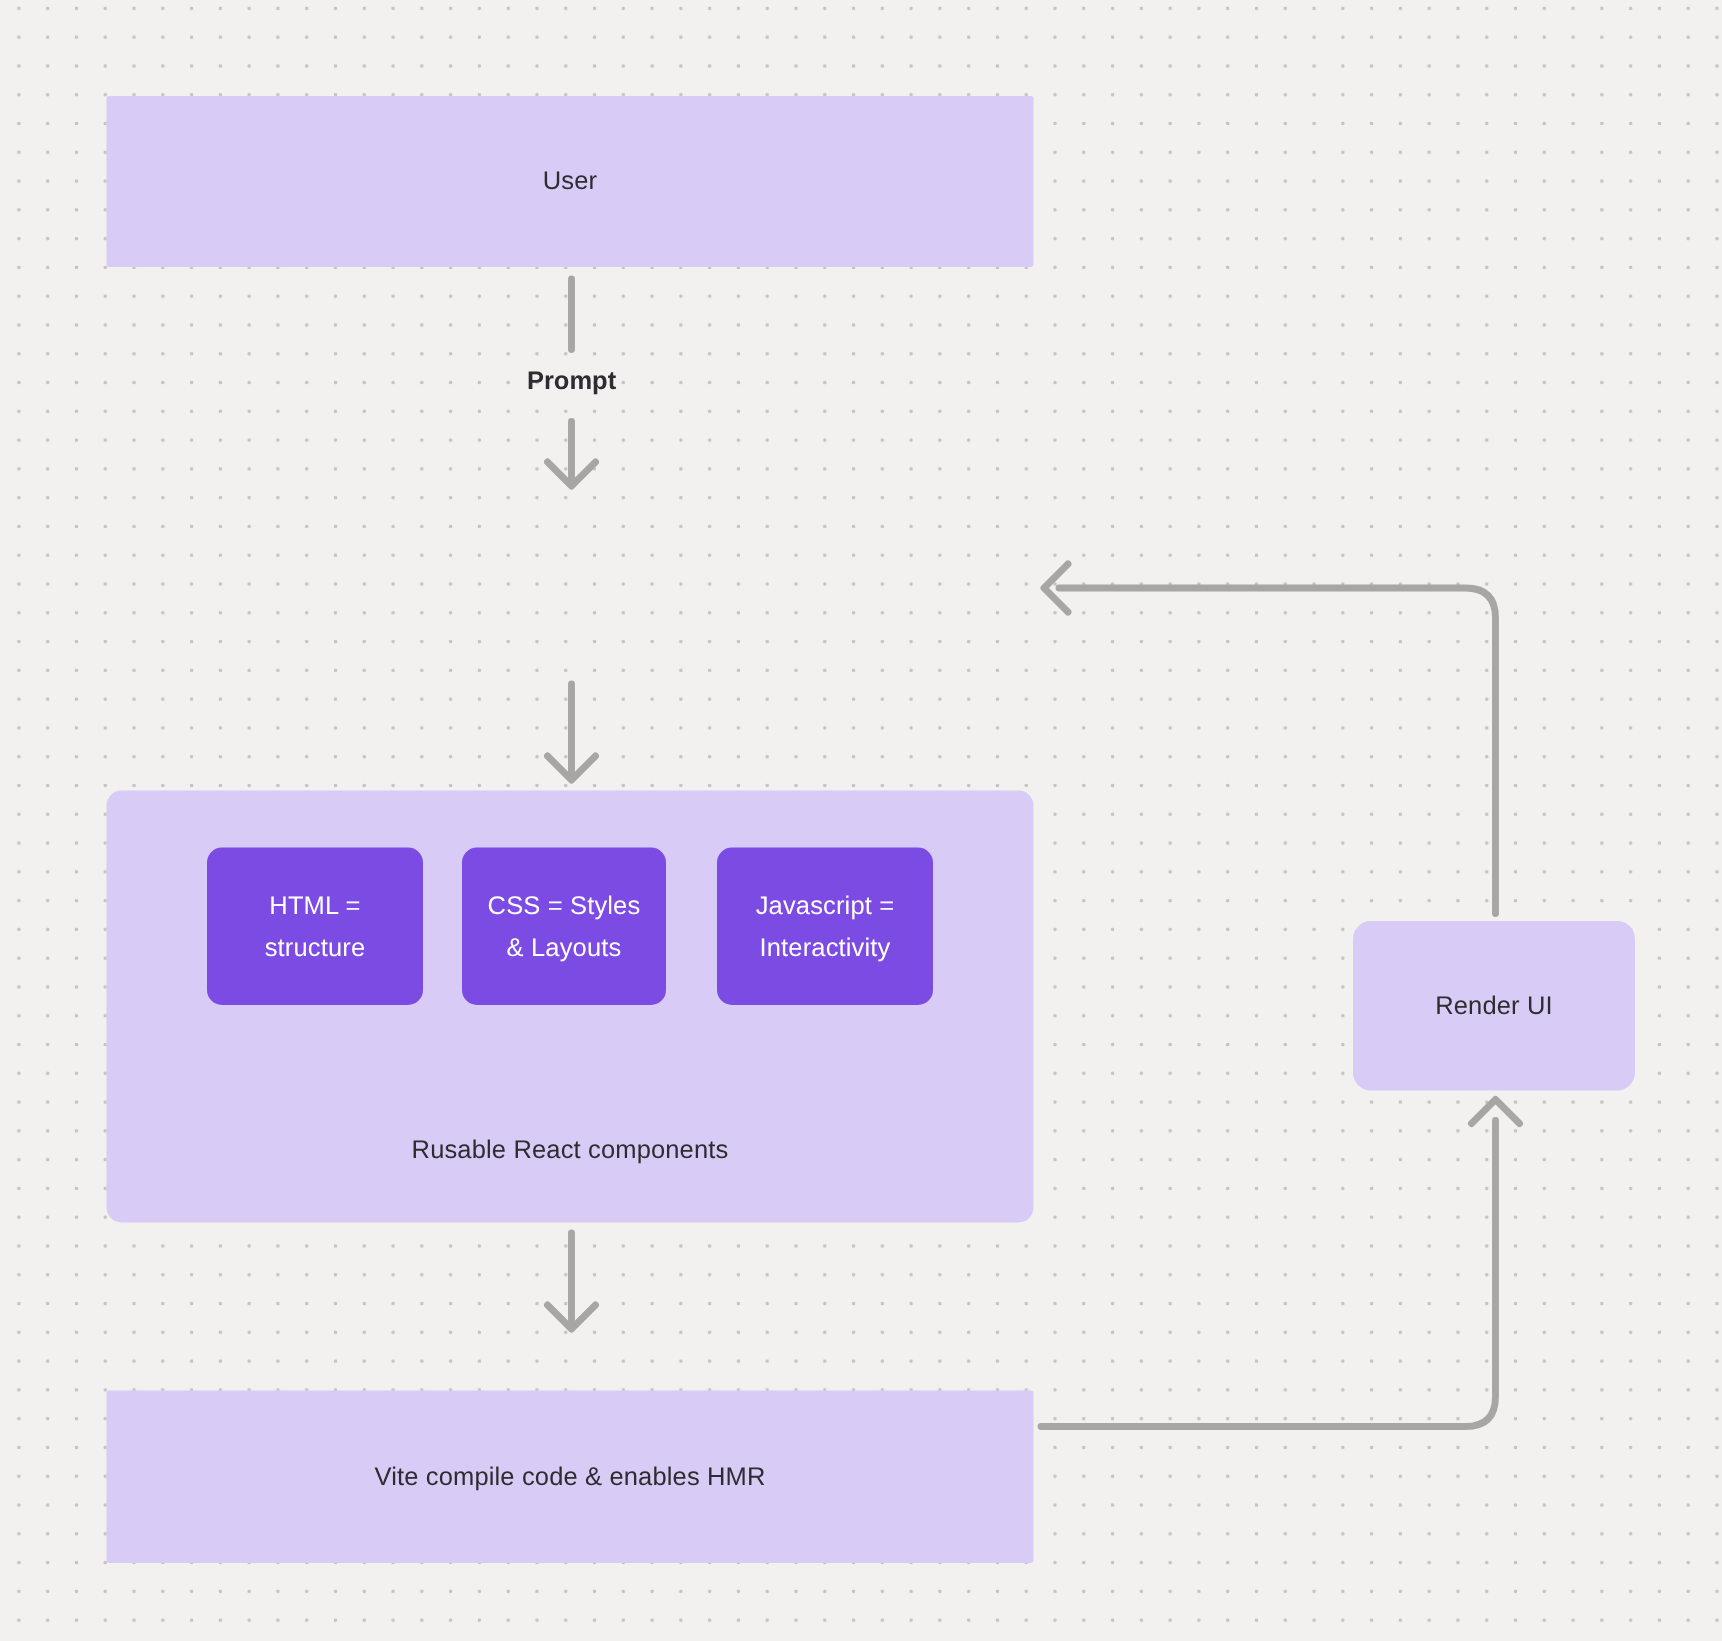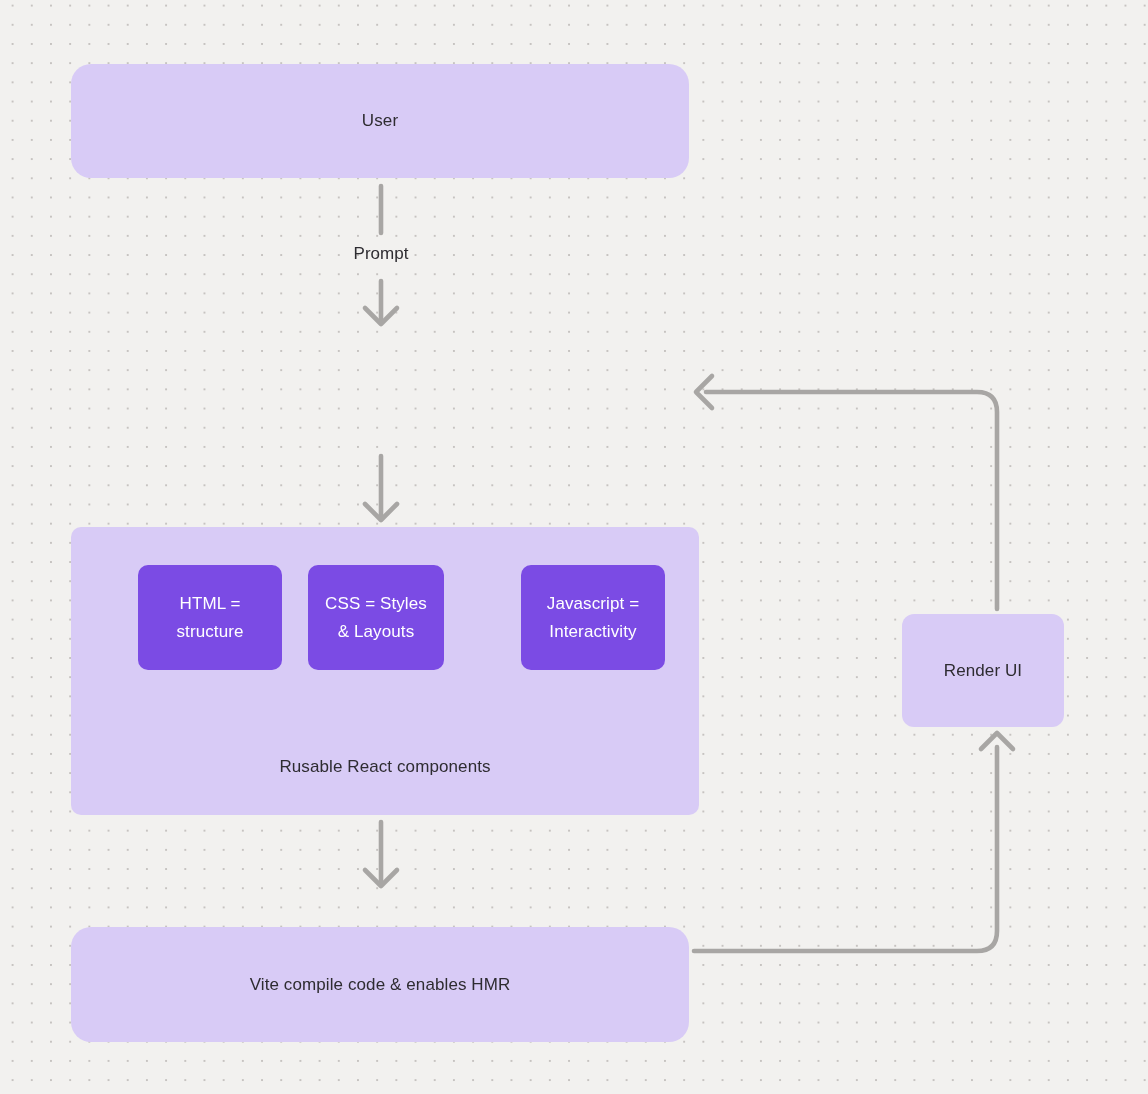--- a/index.html
+++ b/index.html
@@ -15,48 +15,48 @@
     background-size:19.2px 19.2px;
     background-position:3px -4px;
   }
   .edges{position:absolute; inset:0; width:100%; height:100%;}
   .edges path{
     fill:none; stroke:var(--arrow); stroke-width:4.6;
     stroke-linecap:round; stroke-linejoin:round;
   }
   .node{
     position:absolute; display:flex; align-items:center; justify-content:center;
-    background:var(--node-fill); border-radius:20px;
+    background:var(--node-fill); border-radius:2px;
     font-size:17px; font-weight:500; letter-spacing:.1px; text-align:center;
   }
   .node.accent{
     background:var(--accent); color:var(--ink-on-accent);
     line-height:28px; padding:0 14px; box-sizing:border-box; border-radius:10px;
   }
   .group{
-    position:absolute; background:var(--node-fill); border-radius:10px;padding-left:10px;
+    position:absolute; background:var(--node-fill); border-radius:10px;
   }
   .group-label{
     position:absolute; left:0; right:0; top:714; text-align:center;
     font-size:17px; font-weight:500; letter-spacing:.1px;margin-top:44px;
   }
   .group .group-label{top:186px;}
   .edge-label{
     position:absolute; left:321px; top:244px; width:120px; text-align:center;
-    font-size:17px; font-weight:400;
+    font-size:17px; font-weight:700;
   }
   
   .n-user{left:71px; top:64px; width:618px; height:114px;}
   .n-webapp{left:71px; top:334px; width:618px; height:115px;}
   .n-group{left:71px; top:527px; width:618px; height:288px;}
   .n-html{left:67px; top:38px; width:144px; height:105px;}
   .n-css{left:237px; top:38px; width:136px; height:105px;}
-  .n-js{left:407px; top:38px; width:144px; height:105px;margin-left:43px;}
+  .n-js{left:407px; top:38px; width:144px; height:105px;}
   .n-vite{left:71px; top:893px; width:618px; height:115px;margin-top:34px;}
-  .n-render{left:902px; top:614px; width:162px; height:113px; border-radius:12px;justify-content:center;}
+  .n-render{left:902px; top:614px; width:188px; height:113px; border-radius:12px;justify-content:center;}
 </style>
 </head>
 <body>
 
 <div class="canvas">
 
   <svg class="edges" viewBox="0 0 1148 1094" xmlns="http://www.w3.org/2000/svg" aria-hidden="true">
     <g>
       <path d="M381 186 L381 233"></path>
       <path d="M381 281 L381 322"></path>

